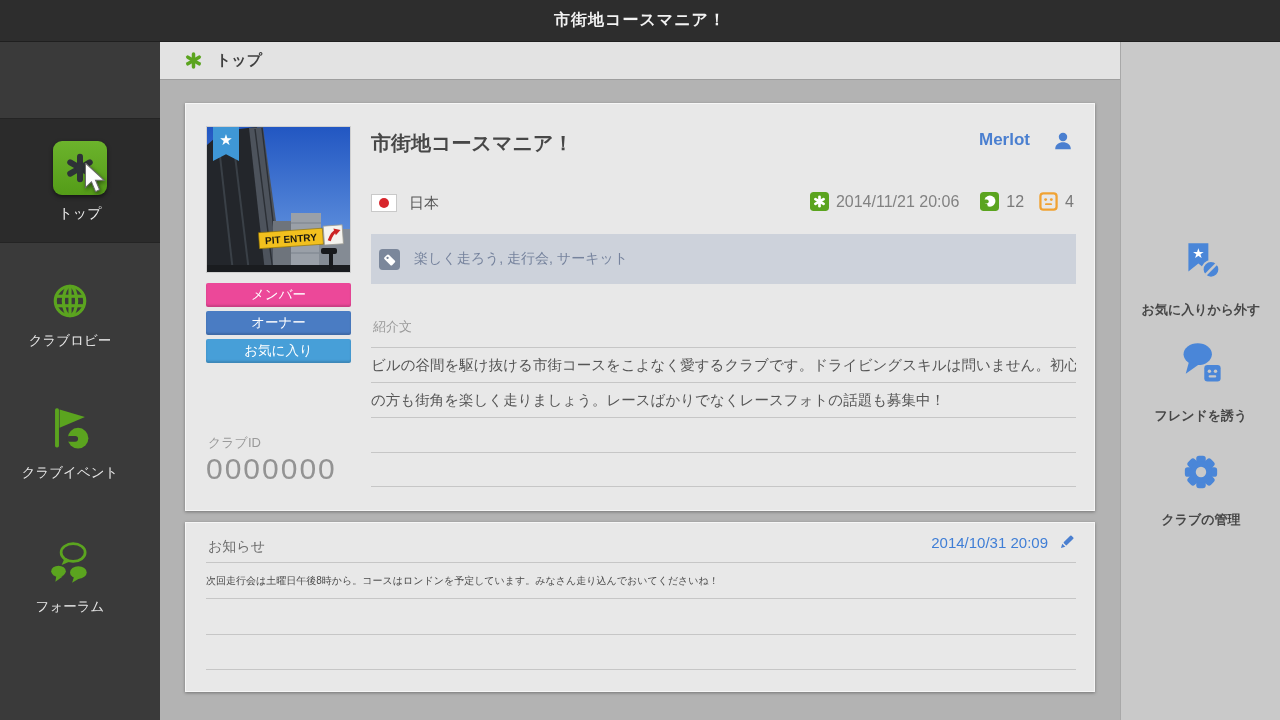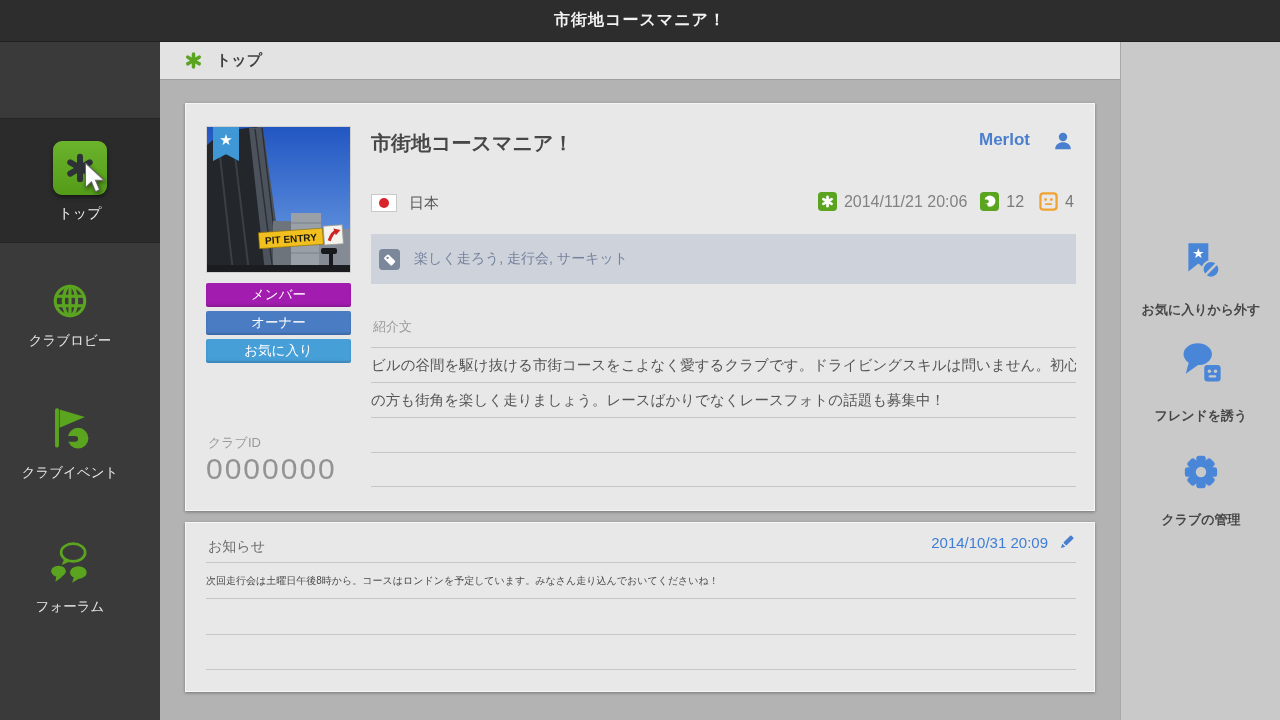--- a/index.html
+++ b/index.html
@@ -40,38 +40,38 @@
 
   
   .club-img { position:absolute; left:20px; top:22px; width:145px; height:147px;
               border:1px solid #cfcfcf; }
   .fav-ribbon { position:absolute; left:6px; top:0; width:26px; height:34px; background:#3f97d6;
                 clip-path:polygon(0 0,100% 0,100% 100%,50% 80%,0 100%);
                 color:#fff; font-size:15px; text-align:center; line-height:26px; }
   .cbtn { position:absolute; left:20px; width:145px; height:24px; border:none; border-radius:2px;
           color:#fff; font-size:13.5px; font-family:inherit; cursor:pointer;
           box-shadow:inset 0 -2px 2px rgba(0,0,0,.15); }
-  .cbtn.members { top:179px; background:#a21caf; }
+  .cbtn.members { top:179px; background:#ec4899; }
   .cbtn.owner   { top:207px; background:#4a7cc3; }
   .cbtn.fav     { top:235px; background:#479fd8; }
   .clubid-label { position:absolute; left:22px; top:330px; font-size:13px; color:#9a9a9a; }
   .clubid-value { position:absolute; left:20px; top:348px; font-size:30px; color:#939393;
                   letter-spacing:2px; font-weight:300; }
 
   
   .club-title { position:absolute; left:185px; top:26px; font-size:20px; font-weight:bold; color:#474747; }
   .owner-box { position:absolute; right:20px; top:26px; display:flex; gap:22px; cursor:pointer;margin-left:9px; }
   .owner-name { color:#4a7fd0; font-size:17px; font-weight:bold; }
   .info-left { position:absolute; left:185px; top:90px; display:flex; gap:12px; }
   .flagchip { width:26px; height:18px; background:#fff; border:1px solid #c9c9c9;
               display:flex; align-items:center; justify-content:center; }
   .flagchip i { display:block; width:10px; height:10px; border-radius:50%; background:#d8262c; }
   .country { font-size:15px; color:#555; }
   .info-right { position:absolute; right:20px; top:88px; display:flex; align-items:center; gap:7px; }
-  .meta-date { font-size:16px; color:#828282; margin-right:6px; }
+  .meta-date { font-size:16px; color:#828282; margin-right:14px; }
   .meta-num { font-size:16px; color:#7a7a7a; margin-right:8px; }
   .tagsrow { position:absolute; left:185px; top:130px; width:705px; height:50px; background:#cdd2db;
              display:flex; align-items:center; padding-left:8px; gap:14px; }
   .tagsrow .tagtext { font-size:14px; color:#76839d; }
   .intro-label { position:absolute; left:187px; top:214px; font-size:13px; color:#9a9a9a; }
   .introrows { position:absolute; left:185px; top:243px; width:705px; }
   .irow { height:35px; border-top:1px solid #c6c6c6; line-height:35px; font-size:14.5px; color:#555;
           white-space:nowrap; overflow:hidden; }
   .irow:last-child { border-bottom:1px solid #c6c6c6; }
 

